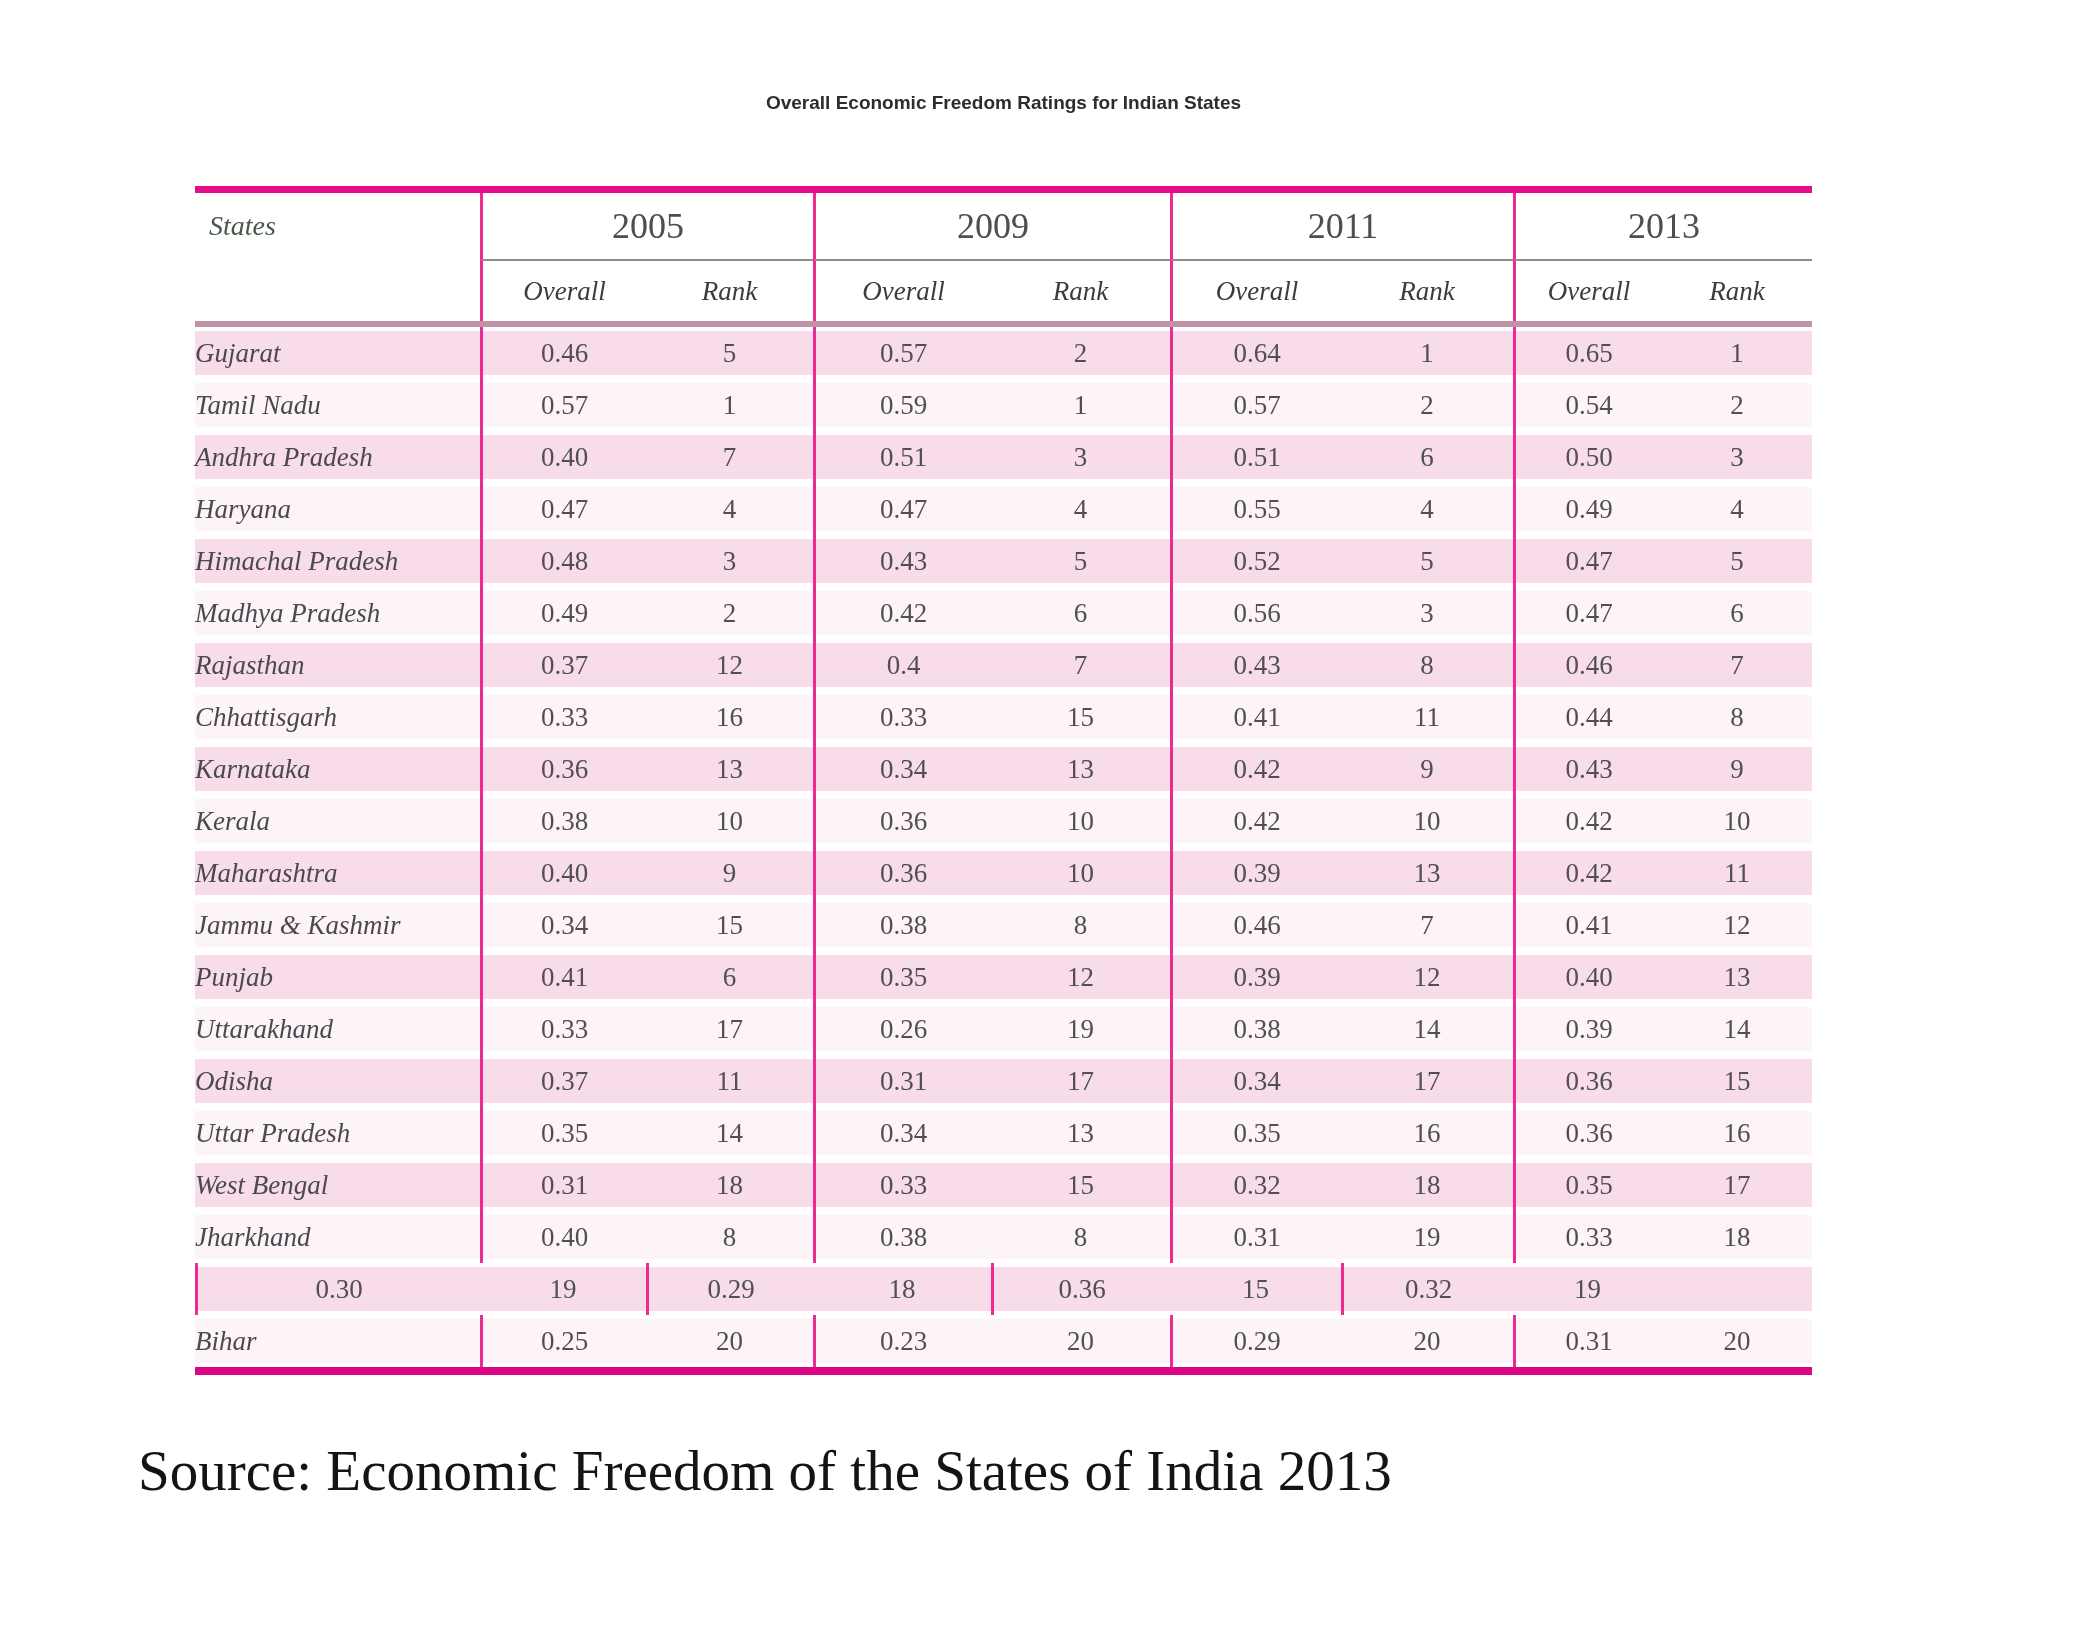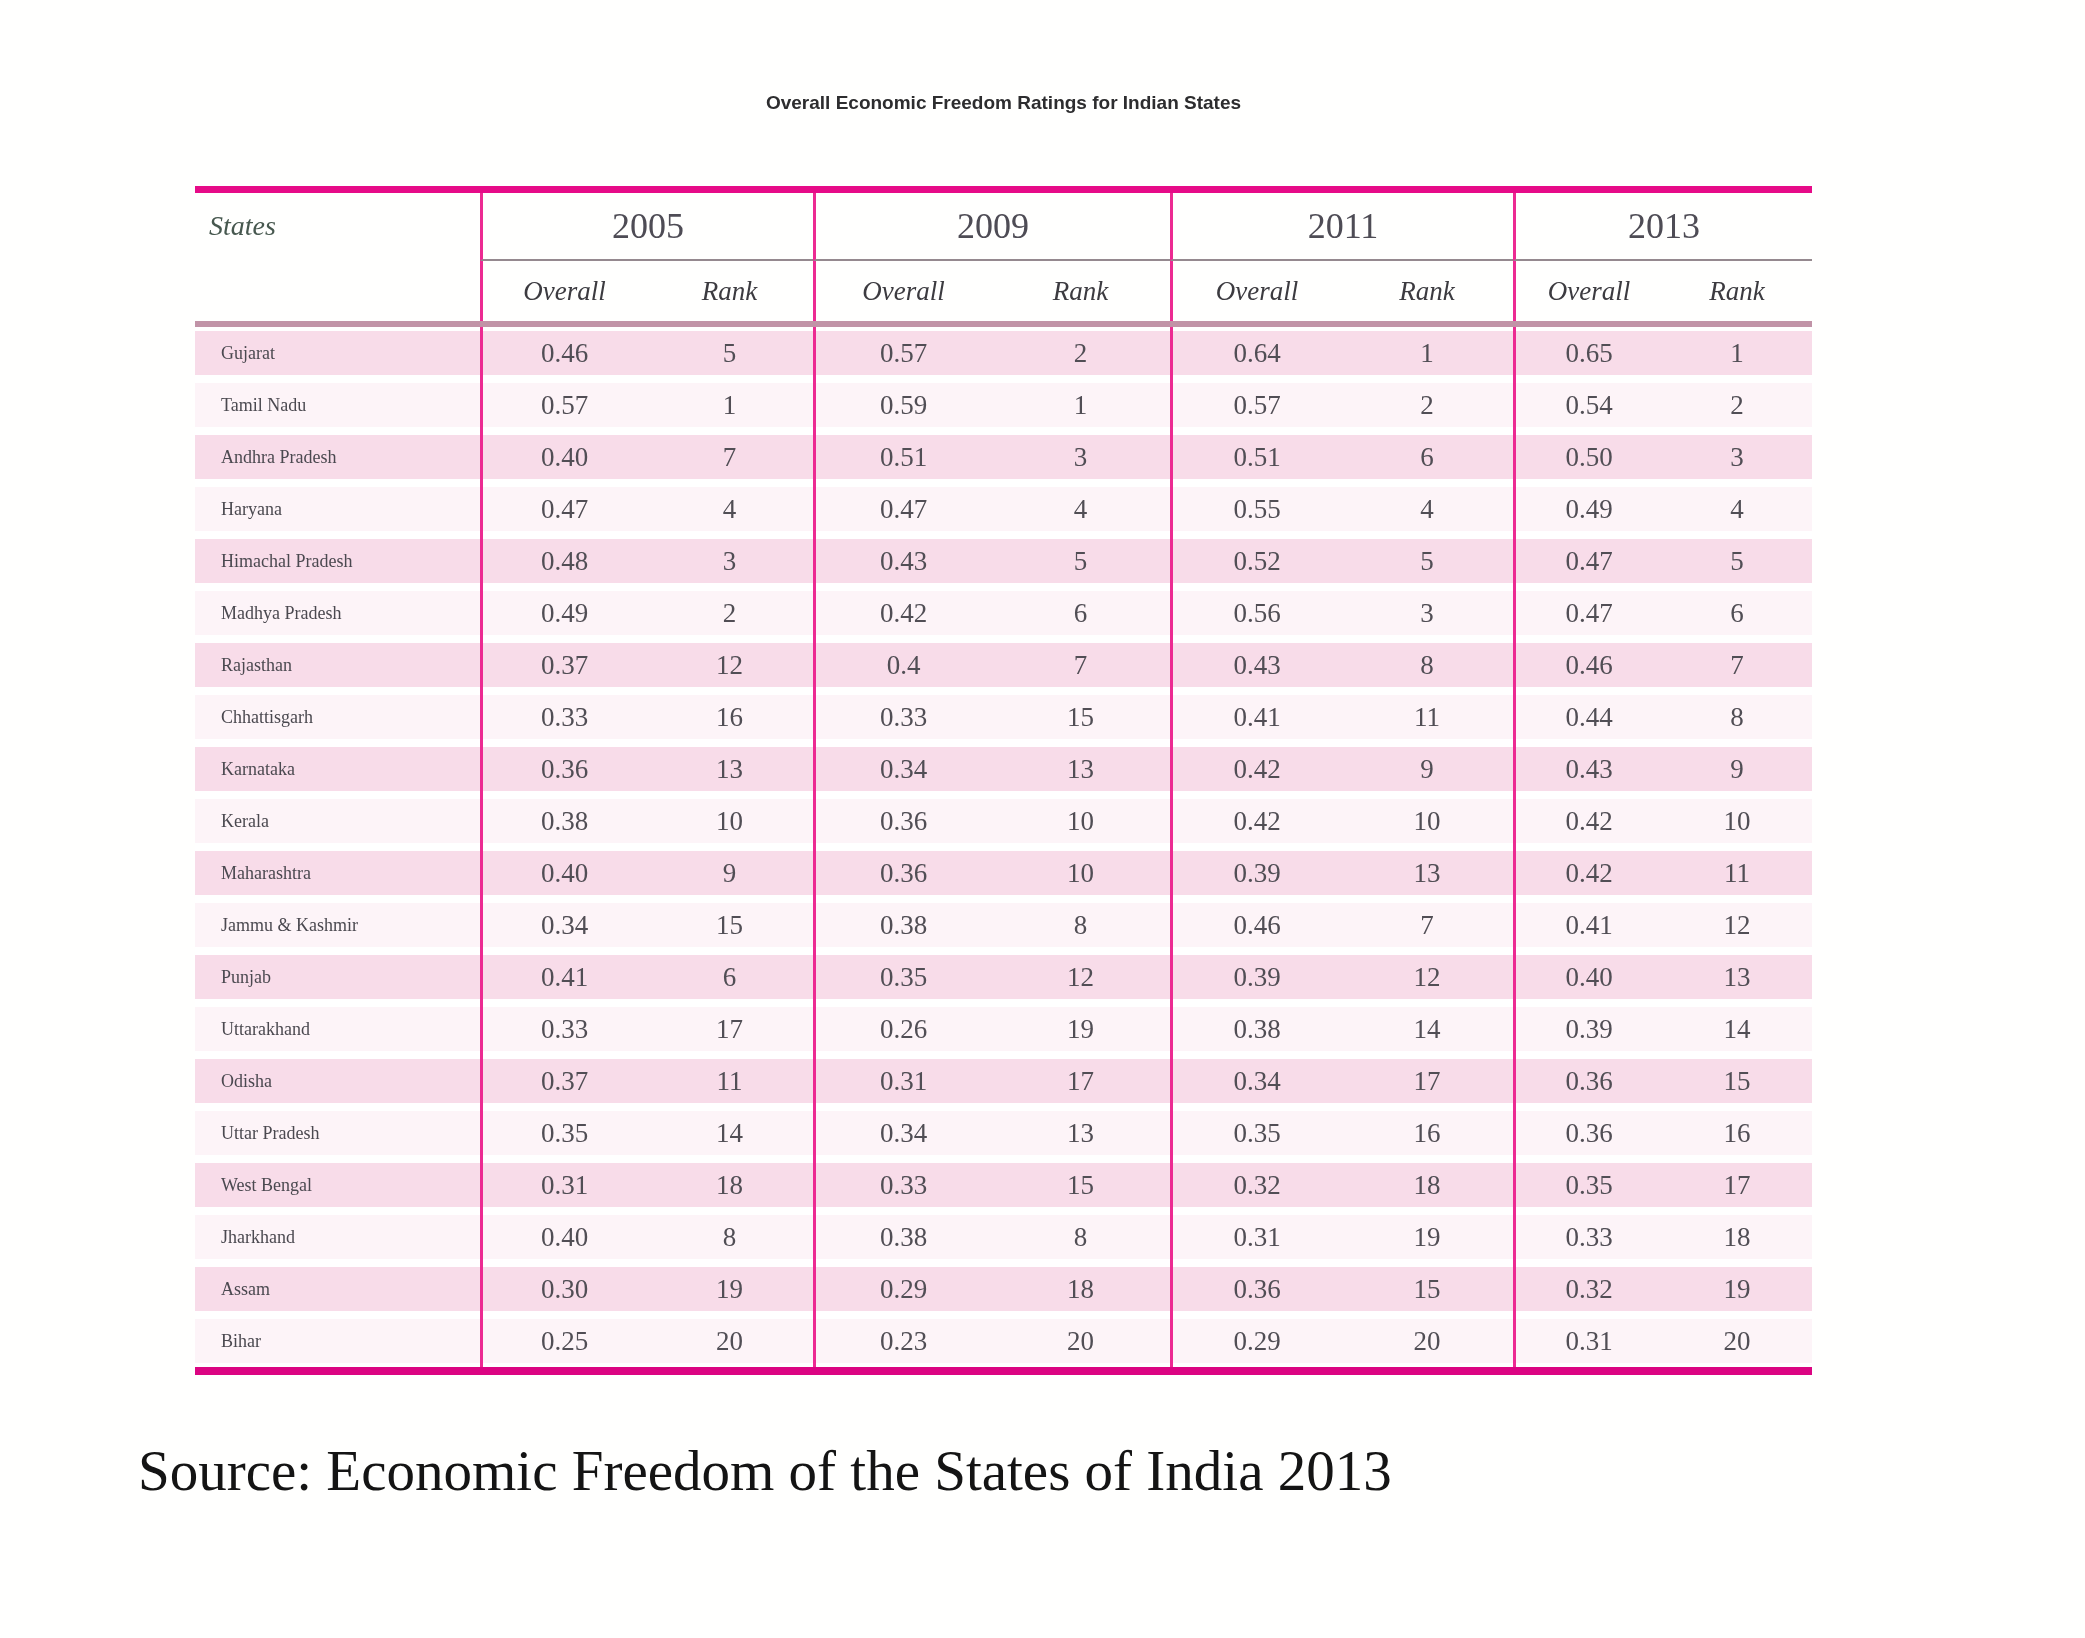--- a/index.html
+++ b/index.html
@@ -59,22 +59,22 @@
       #f8dce9 4px, #f8dce9 48px,
       #ffffff 48px, #ffffff 52px);
   }
   .trow.even {
     background:linear-gradient(to bottom,
       #ffffff 0px, #ffffff 4px,
       #fdf4f8 4px, #fdf4f8 48px,
       #ffffff 48px, #ffffff 52px);
   }
   .trow .state-cell {
-    padding-left:26px; font-size:18px; color:#4b4950;
-    display:flex; align-items:center;
+    padding-left:0; font-size:27px; color:#4b4950;
+    display:flex; align-items:center;font-style:italic;
   }
   .trow .num {
     font-size:27px; color:#514e55;
     display:flex; align-items:center; justify-content:center;
   }
   .source {
     position:absolute; left:138px; top:1438px;
     font-family:"Liberation Serif", serif;
     font-size:57px; color:#141414; white-space:nowrap;
   }
@@ -298,21 +298,20 @@
           <div class="num vline">0.40</div>
           <div class="num">8</div>
           <div class="num vline">0.38</div>
           <div class="num">8</div>
           <div class="num vline">0.31</div>
           <div class="num">19</div>
           <div class="num vline">0.33</div>
           <div class="num">18</div>
         </div>
         <div class="trow odd">
-          <div class="state-cell">Assam</div>
           <div class="num vline">0.30</div>
           <div class="num">19</div>
           <div class="num vline">0.29</div>
           <div class="num">18</div>
           <div class="num vline">0.36</div>
           <div class="num">15</div>
           <div class="num vline">0.32</div>
           <div class="num">19</div>
         </div>
         <div class="trow even">

